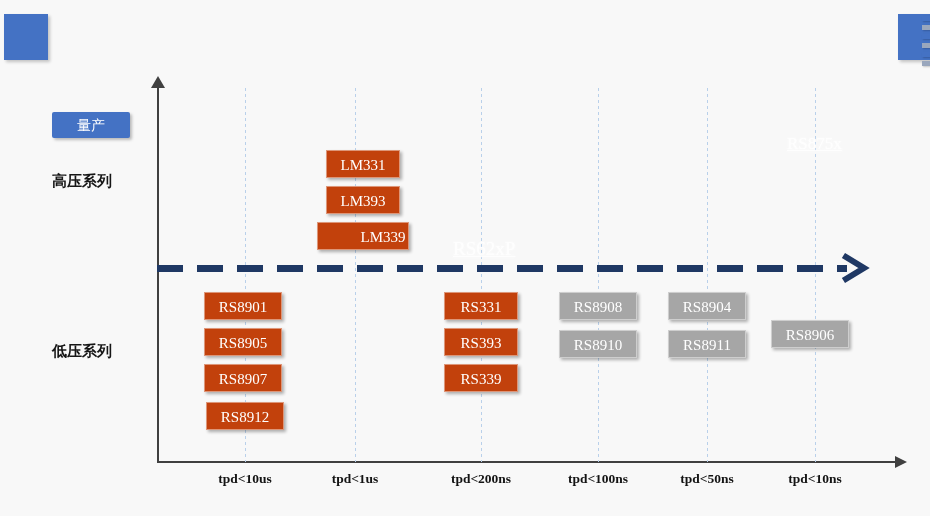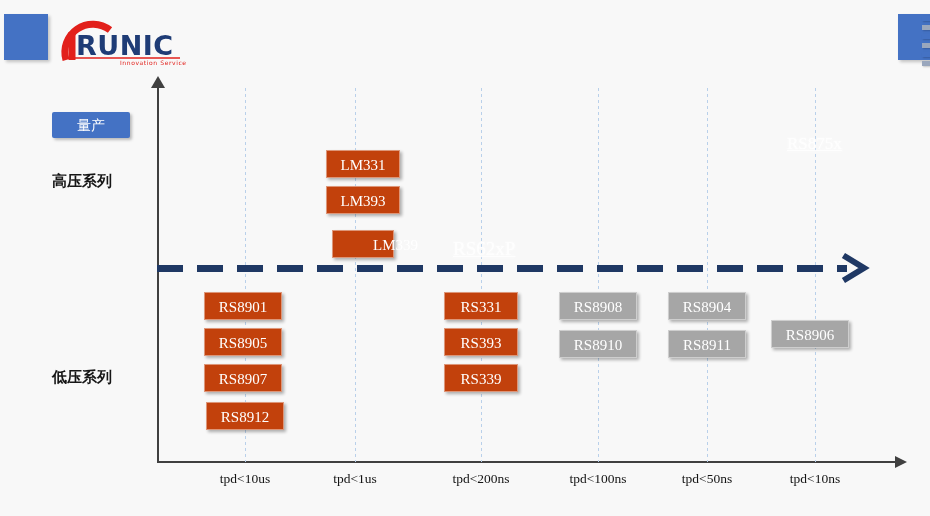--- a/index.html
+++ b/index.html
@@ -125,38 +125,38 @@
     width: 1px;
     height: 374px;
     background: repeating-linear-gradient(to bottom,
       #b9d0ea 0px, #b9d0ea 3px, rgba(255,255,255,0) 3px, rgba(255,255,255,0) 6px);
   }
 
   .axis-label {
     position: absolute;
     top: 471px;
     font-size: 13.5px;
-    font-weight: normal;
+    font-weight: bold;
     color: #141414;
     font-family: "Liberation Serif", "DejaVu Serif", serif;
     white-space: nowrap;
     transform: translateX(-50%);
   }
 
   .row-label {
     position: absolute;
     left: 52px;
     font-size: 15px;
     font-weight: bold;
     color: #161616;
     font-family: "DejaVu Sans", "Liberation Sans", sans-serif;
     white-space: nowrap;
   }
   .row-label.hv { top: 172px; }
-  .row-label.lv { top: 368px; }
+  .row-label.lv { top: 342px; }
 
   
   .divider {
     position: absolute;
     left: 157px; top: 265px;
     width: 690px; height: 7px;
     background: repeating-linear-gradient(to right,
       #1f3864 0px, #1f3864 26px, rgba(255,255,255,0) 26px, rgba(255,255,255,0) 40px);
   }
   .divider-head {
@@ -205,29 +205,20 @@
   <div class="edge-square-right"></div>
   <div class="edge-bars">
     <i></i>
       <i></i>
       <i></i>
       <i></i>
       <i></i>
       <i></i>
   </div>
 
-  <div class="logo">
-    <svg width="130" height="56" viewBox="0 0 130 56">
-      <path d="M8 50 A28 28 0 0 1 52 20" fill="none" stroke="#e2201b" stroke-width="7"></path>
-      <path d="M14 50 L14 22" fill="none" stroke="#e2201b" stroke-width="7"></path>
-      <text x="18" y="45" font-family="DejaVu Sans, sans-serif" font-size="27" font-weight="bold" fill="#1f3c76" letter-spacing="0.5">RUNIC</text>
-      <line x1="8" y1="48" x2="122" y2="48" stroke="#e2201b" stroke-width="1.6"></line>
-      <text x="62" y="55" font-family="DejaVu Sans, sans-serif" font-size="6" fill="#e2201b" letter-spacing="0.6">Innovation Service</text>
-    </svg>
-  </div>
 
 
   <div class="legend-item legend-prod">量产</div>
 
   <div class="axis-y"></div>
   <div class="axis-y-head"></div>
   <div class="axis-x"></div>
   <div class="axis-x-head"></div>
 
   <div id="gridlines">
@@ -248,21 +239,21 @@
   <div class="divider"></div>
   <div class="divider-head">
     <svg width="30" height="32" viewBox="0 0 30 32">
       <polyline points="6,5 24,16 6,27" fill="none" stroke="#1f3864" stroke-width="6" stroke-linecap="square" stroke-linejoin="miter"></polyline>
     </svg>
   </div>
 
   <div id="chips">
       <div class="chip prod" style="left: 363px; top: 150px; width: 74px;">LM331</div>
       <div class="chip prod" style="left: 363px; top: 186px; width: 74px;">LM393</div>
-      <div class="chip prod" style="left: 363px; top: 230px; width: 62px; padding-left: 40px;">LM339</div>
+      <div class="chip prod" style="left: 363px; top: 222px; width: 92px; padding-left: 40px;">LM339</div>
       <div class="chip prod" style="left: 243px; top: 292px; width: 78px;">RS8901</div>
       <div class="chip prod" style="left: 243px; top: 328px; width: 78px;">RS8905</div>
       <div class="chip prod" style="left: 243px; top: 364px; width: 78px;">RS8907</div>
       <div class="chip prod" style="left: 245px; top: 402px; width: 78px;">RS8912</div>
       <div class="chip prod" style="left: 481px; top: 292px; width: 74px;">RS331</div>
       <div class="chip prod" style="left: 481px; top: 328px; width: 74px;">RS393</div>
       <div class="chip prod" style="left: 481px; top: 364px; width: 74px;">RS339</div>
       <div class="chip dev" style="left: 598px; top: 292px; width: 78px;">RS8908</div>
       <div class="chip dev" style="left: 598px; top: 330px; width: 78px;">RS8910</div>
       <div class="chip dev" style="left: 707px; top: 292px; width: 78px;">RS8904</div>

